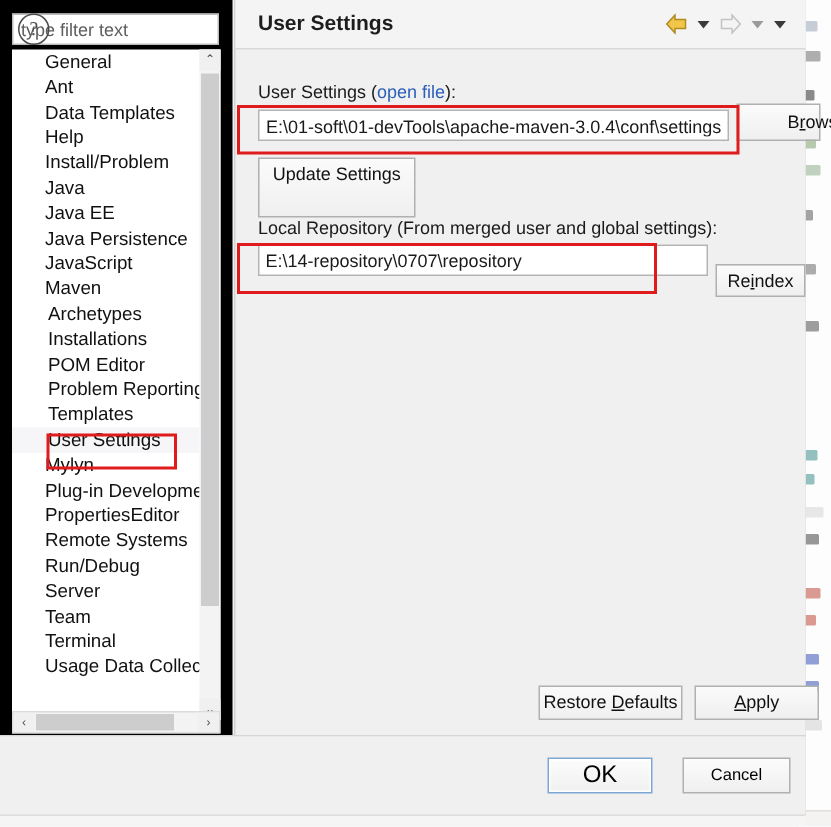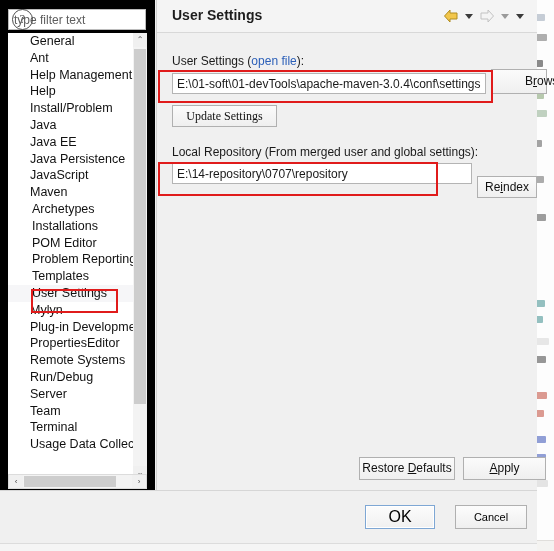--- a/index.html
+++ b/index.html
@@ -349,21 +349,21 @@
 <div id="dialog">
 
   <div id="left-col">
 
     <input id="filter-box" type="text" placeholder="type filter text" style="">
 
     <div id="tree-frame">
       <div id="tree-list">
           <div class="tree-item"><span>General</span></div>
           <div class="tree-item"><span>Ant</span></div>
-          <div class="tree-item"><span>Help Management</span></div>
+          <div class="tree-item"><span>Data Templates</span></div>
           <div class="tree-item"><span>Help</span></div>
           <div class="tree-item"><span>Install/Problem</span></div>
           <div class="tree-item"><span>Java</span></div>
           <div class="tree-item"><span>Java EE</span></div>
           <div class="tree-item"><span>Java Persistence</span></div>
           <div class="tree-item"><span>JavaScript</span></div>
           <div class="tree-item"><span>Maven</span></div>
           <div class="tree-item child"><span>Archetypes</span></div>
           <div class="tree-item child"><span>Installations</span></div>
           <div class="tree-item child"><span>POM Editor</span></div>
@@ -428,21 +428,21 @@
       <div class="field-label" style="left:15px; top:21px;">
         <span>User Settings (</span><a class="link" href="#">open file</a><span>):</span>
       </div>
 
       <input class="text-field" type="text" style="left: 15px; top: 40px; width: 314px;" value="E:\01-soft\01-devTools\apache-maven-3.0.4\conf\settings.xm">
 
       <div class="btn" style="left:334px; top:36px; width:56px; height:25px; line-height:23px;padding-left:33px;">
         <span>B<span class="mn">r</span>owse...</span>
       </div>
 
-      <div class="btn" style="left:15px; top:72px; width:105px; height:22px; line-height:20px;font-family:Liberation Serif, serif;">
+      <div class="btn" style="left:15px; top:72px; width:105px; height:40px; line-height:20px;">
         <span>Update Settings</span>
       </div>
 
       <div class="field-label" style="left:15px; top:112px;">Local Repository (From merged user and global settings):</div>
 
       <input class="text-field" type="text" style="left: 15px; top: 130px; width: 300px;" value="E:\14-repository\0707\repository">
 
       <div class="btn" style="left:320px; top:143px; width:60px; height:22px; line-height:20px;">
         <span>Re<span class="mn">i</span>ndex</span>
       </div>

